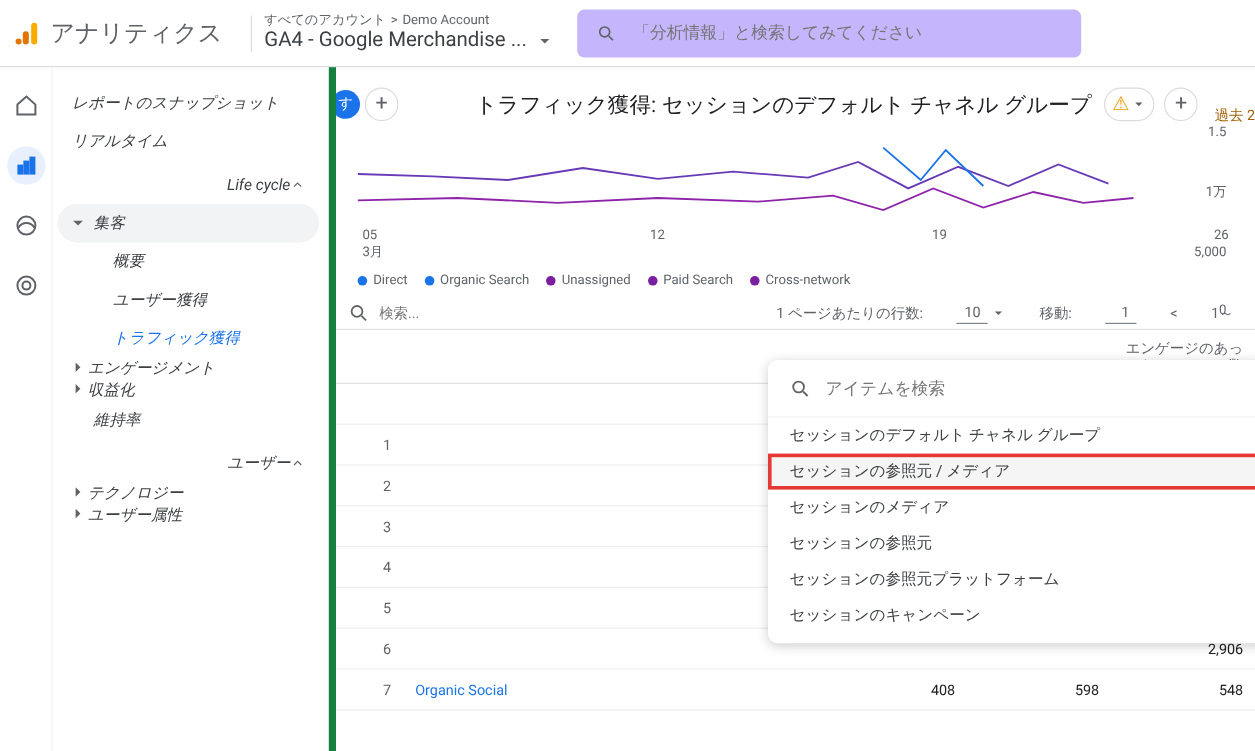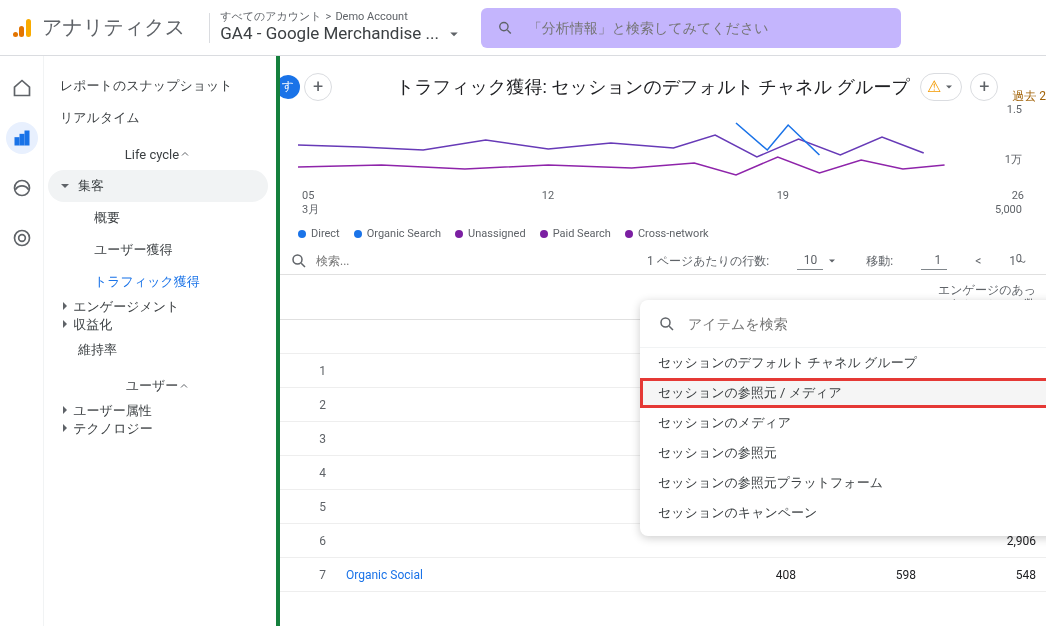--- a/index.html
+++ b/index.html
@@ -20,24 +20,24 @@
 
   
   .layout { display:flex; height: calc(100% - 56px); }
   .rail { width:44px; display:flex; flex-direction:column; align-items:center; padding-top:16px; gap:18px; border-right:1px solid #f1f3f4; }
   .rail-btn { width:32px; height:32px; border-radius:50%; display:flex; align-items:center; justify-content:center; cursor:pointer; }
   .rail-btn.active { background:#e8f0fe; }
   .rail-icon { width:20px; height:20px; stroke:#5f6368; fill:none; stroke-width:2; }
   .rail-btn.active .rail-icon { stroke:#1a73e8; fill:#1a73e8; }
 
   
-  .sidebar { width:236px; padding:14px 8px 0 4px; border-right:4px solid #15803d; overflow:hidden; }
+  .sidebar { width:236px; padding:14px 8px 0 4px; border-right:6px solid #15803d; overflow:hidden;font-style:italic; }
   .snav { font-size:13px; color:#3c4043; }
   .snav a, .snav .sec-head, .snav .item { display:flex; align-items:center; height:32px; padding:0 12px; border-radius:16px; cursor:pointer; text-decoration:none; color:#3c4043; }
-  .sec-head { color:#5f6368; justify-content:center; margin-top:4px;}
+  .sec-head { color:#5f6368; justify-content:flex-end; margin-top:4px;}
   .group > .grp-head { display:flex; align-items:center; height:32px; padding:0 12px 0 2px; gap:8px; border-radius:16px; cursor:pointer; }
   .grp-head.level2 { padding-left:12px; }
   .item { padding-left:34px; }
   .item.level2 { padding-left:46px; }
   .grp-head.expanded { background:#f1f3f4; font-weight:500; }
   .item.selected { color:#1a73e8; font-weight:500; }
   .tri { width:10px; height:10px; }
 
   
   .main { flex:1; position:relative; overflow:hidden; padding:0; }
@@ -191,27 +191,27 @@
       <div class="sec-head">
         <span>ユーザー</span>
         <svg width="12" height="12" viewBox="0 0 24 24">
             <path d="M6 15l6-6 6 6" stroke="#5f6368" fill="none" stroke-width="2"></path>
           </svg>
       </div>
       <div class="grp-head level2">
         <svg class="tri" viewBox="0 0 10 10">
             <path d="M3 1l4 4-4 4" fill="#5f6368"></path>
           </svg>
-        <span>ユーザー属性</span>
+        <span>テクノロジー</span>
       </div>
       <div class="grp-head level2">
         <svg class="tri" viewBox="0 0 10 10">
             <path d="M3 1l4 4-4 4" fill="#5f6368"></path>
           </svg>
-        <span>テクノロジー</span>
+        <span>ユーザー属性</span>
       </div>
     </div>
   </div>
 
   <div class="main">
     <div class="toolbar">
       <div class="chip">す</div>
       <div class="round-btn" style="margin-left:24px">
           <span>+</span>
         </div>

